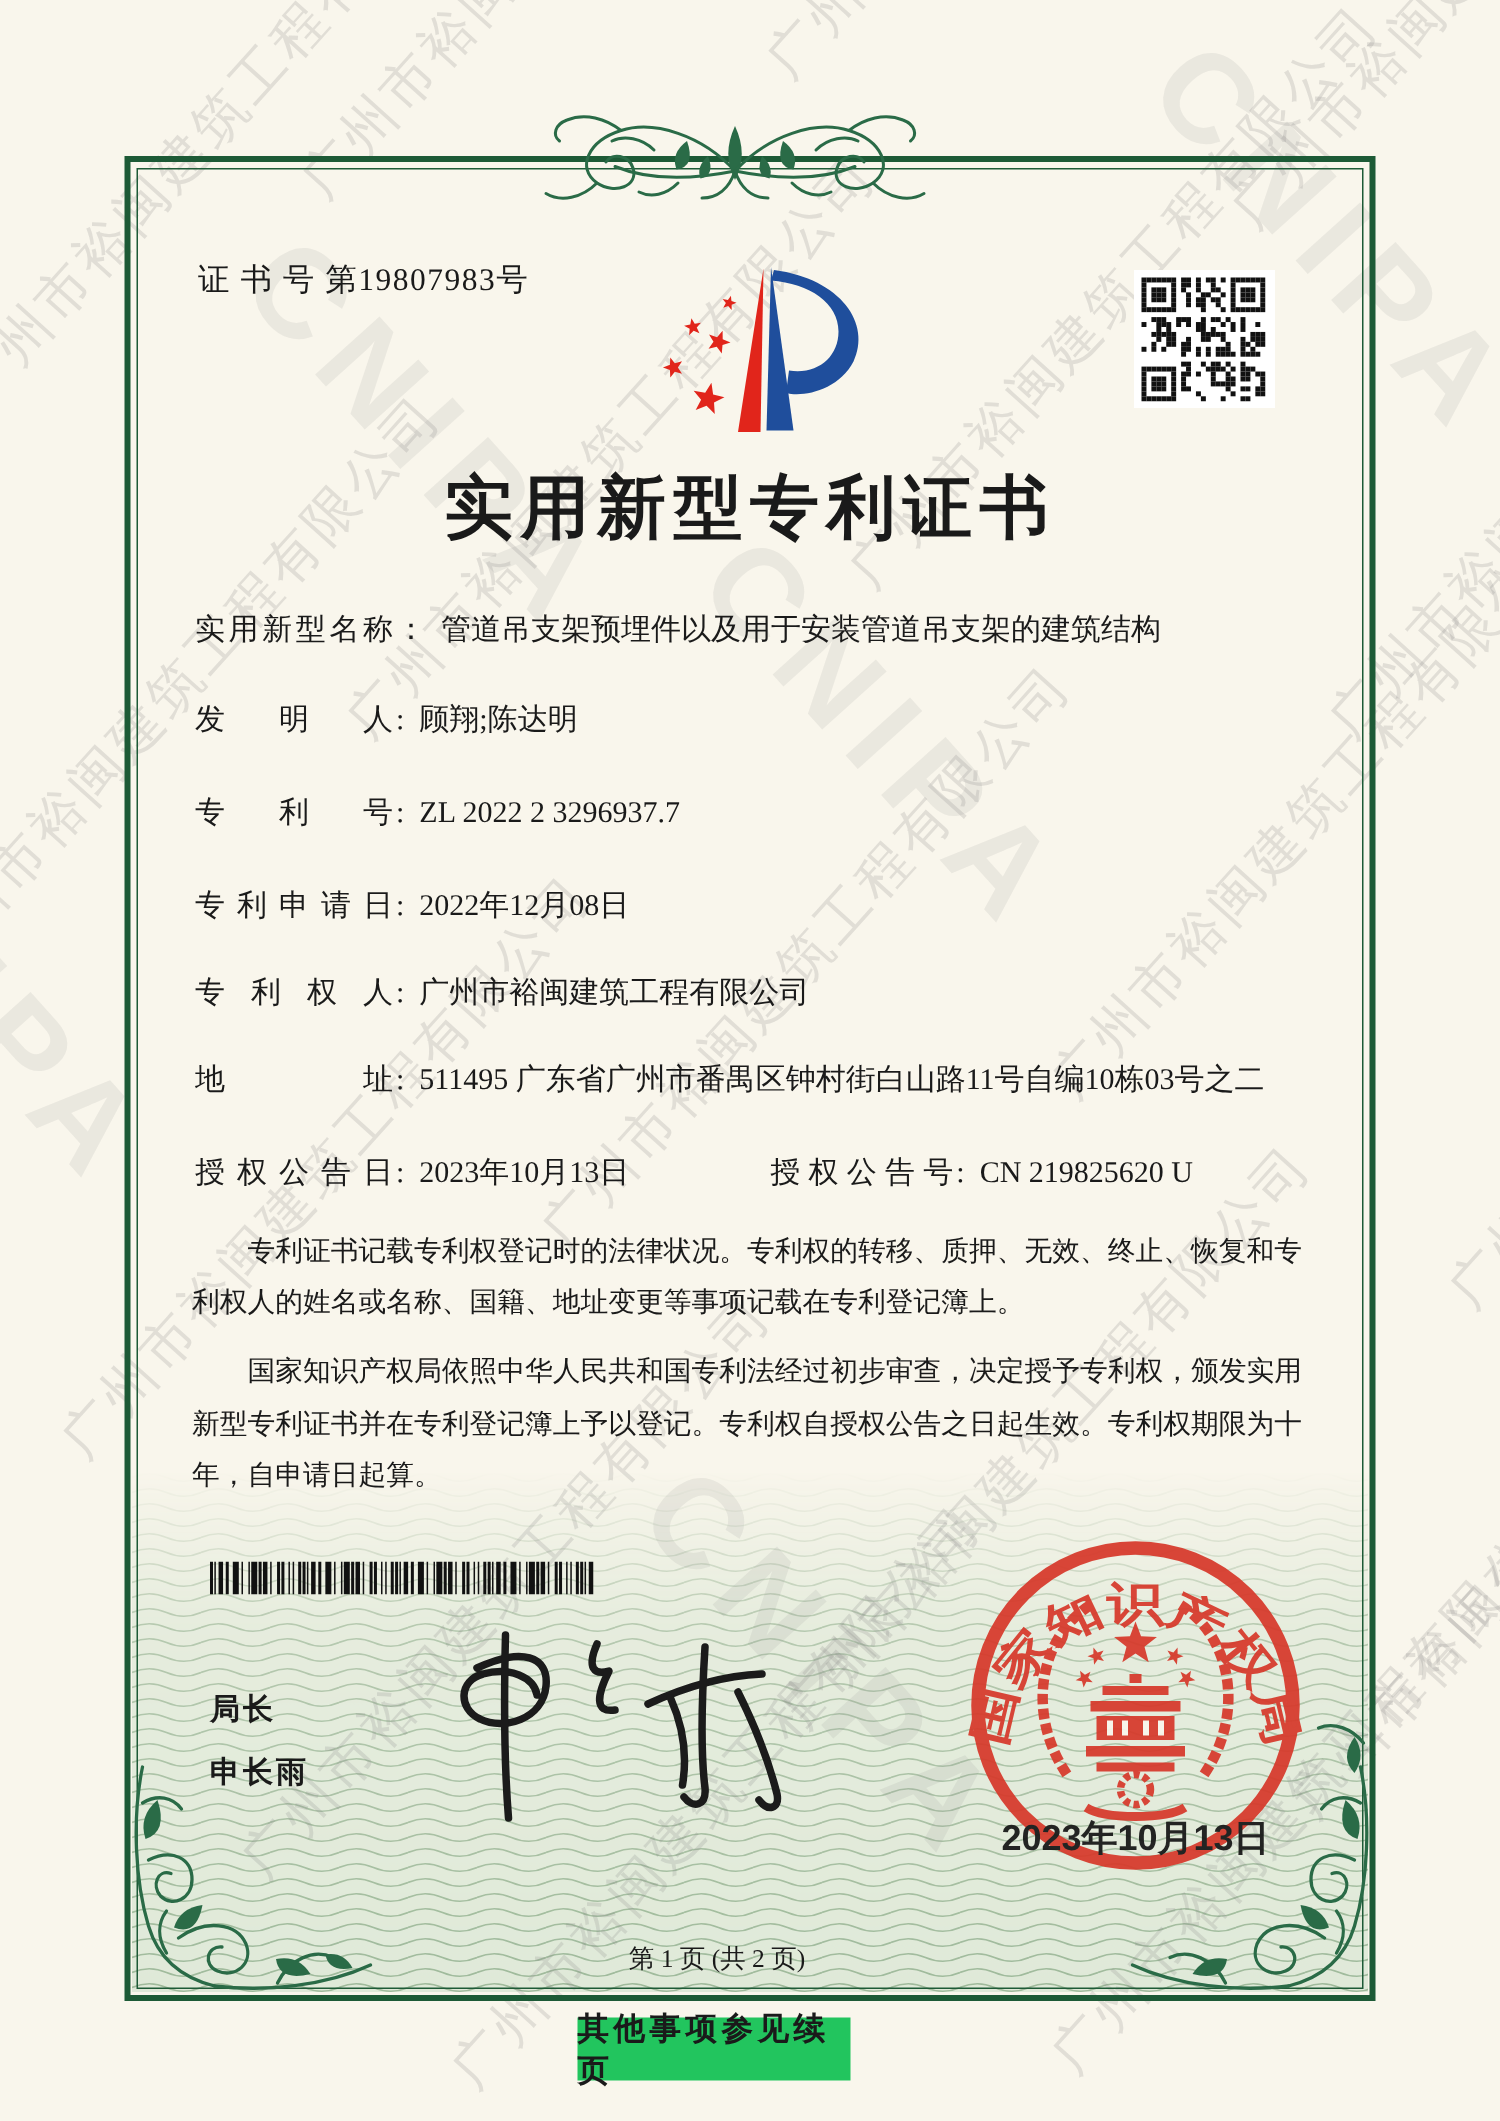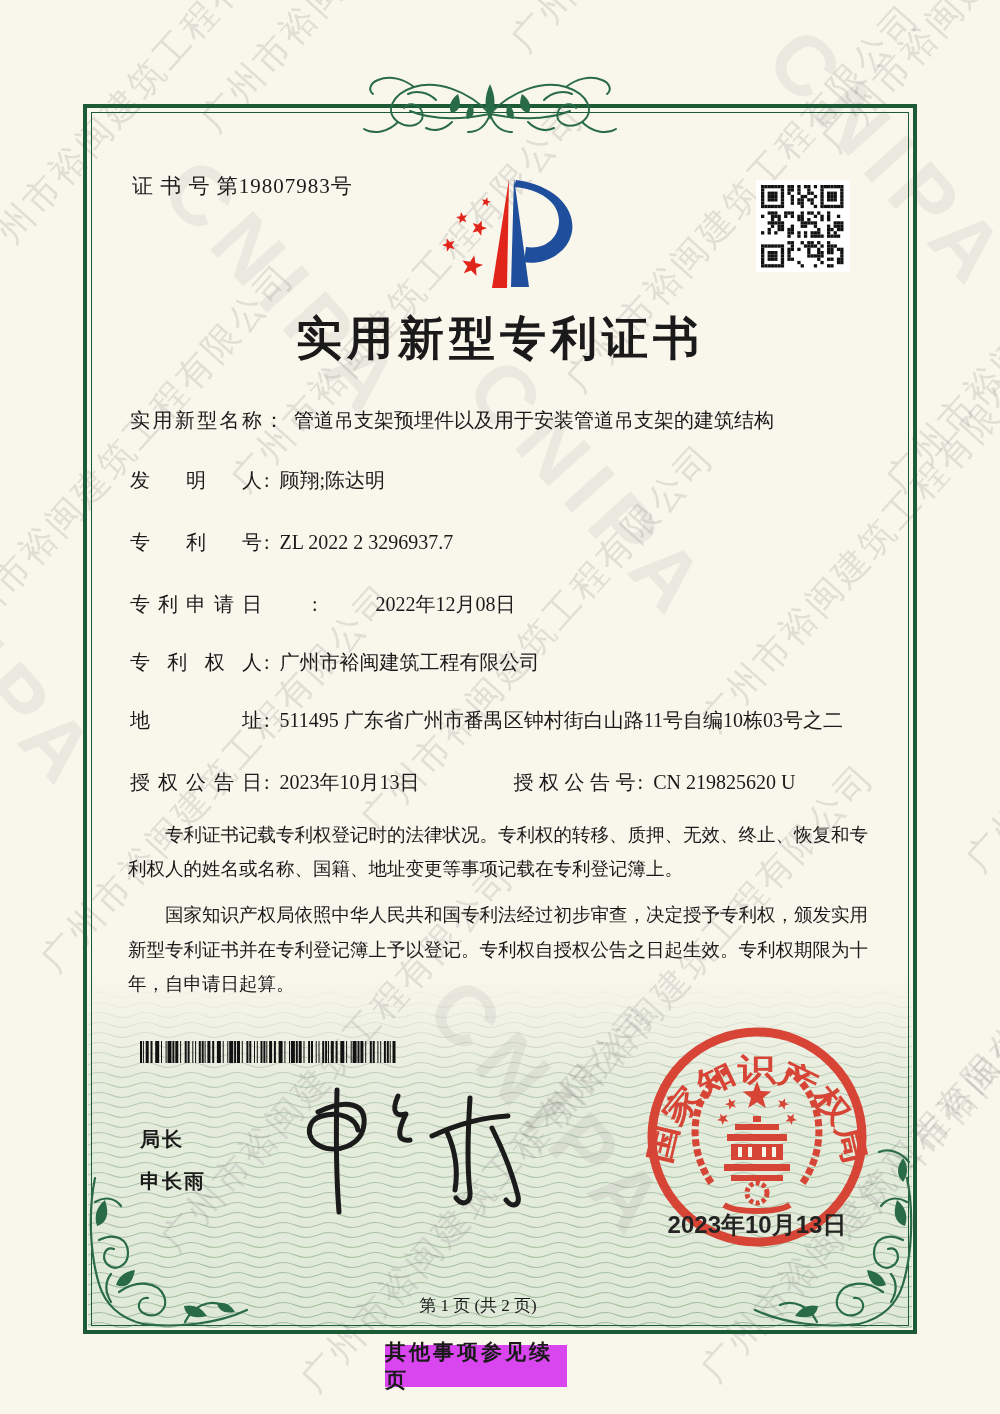--- a/index.html
+++ b/index.html
@@ -30,21 +30,21 @@
   .addr-val{width:575px;}
   .grp2{display:flex;margin-left:94px;}
   .grp2 .lbl{width:122px;}
   .paras{position:absolute;left:128px;top:818px;width:752px;font-size:18.5px;line-height:1.85;}
   .paras p{margin:0 0 12px 0;text-indent:2em;}
   .sig-title{position:absolute;left:140px;top:1126px;font-size:20px;font-weight:bold;
              font-family:"Liberation Sans",sans-serif;letter-spacing:2px;}
   .sig-name{position:absolute;left:140px;top:1168px;font-size:20px;font-weight:bold;
             font-family:"Liberation Sans",sans-serif;letter-spacing:2px;}
   .page-num{position:absolute;left:83px;top:1294px;width:790px;text-align:center;font-size:17px;}
-  .footer-box{position:absolute;left:385px;top:1345px;width:182px;height:42px;background:#d946ef;
+  .footer-box{position:absolute;left:385px;top:1345px;width:182px;height:42px;background:#22c55e;
               display:flex;align-items:center;justify-content:center;z-index:5;}
   .footer-box span{font-size:21px;font-weight:bold;letter-spacing:3px;}
   .qr-wrap{position:absolute;left:756px;top:180px;width:94px;height:92px;background:#fff;}
   .seal-svg{position:absolute;left:632px;top:1012px;mix-blend-mode:multiply;opacity:.93;z-index:6;}
   .logo-wrap{position:absolute;left:428px;top:158px;}
   .sig-svg{position:absolute;left:283px;top:1076px;z-index:6;}
   .barcode-wrap{position:absolute;left:140px;top:1041px;}
 </style>
 </head>
 <body>
@@ -463,21 +463,21 @@
       <div class="row" style="top:466px;">
         <span class="lbl">发明人</span>
         <span class="col">:</span>
         <span class="val">顾翔;陈达明</span>
       </div>
       <div class="row" style="top:528px;">
         <span class="lbl">专利号</span>
         <span class="col">:</span>
         <span class="val">ZL 2022 2 3296937.7</span>
       </div>
-      <div class="row" style="top:590px;gap:48px;">
+      <div class="row" style="top:590px;">
         <span class="lbl">专利申请日</span>
         <span class="col">:</span>
         <span class="val">2022年12月08日</span>
       </div>
       <div class="row" style="top:648px;justify-content:space-between;">
         <span class="lbl">专利权人</span>
         <span class="col">:</span>
         <span class="val">广州市裕闽建筑工程有限公司</span>
       </div>
       <div class="row" style="top:706px;">

